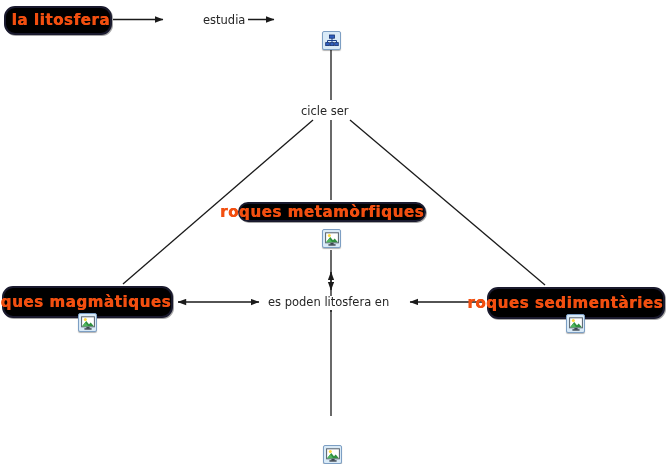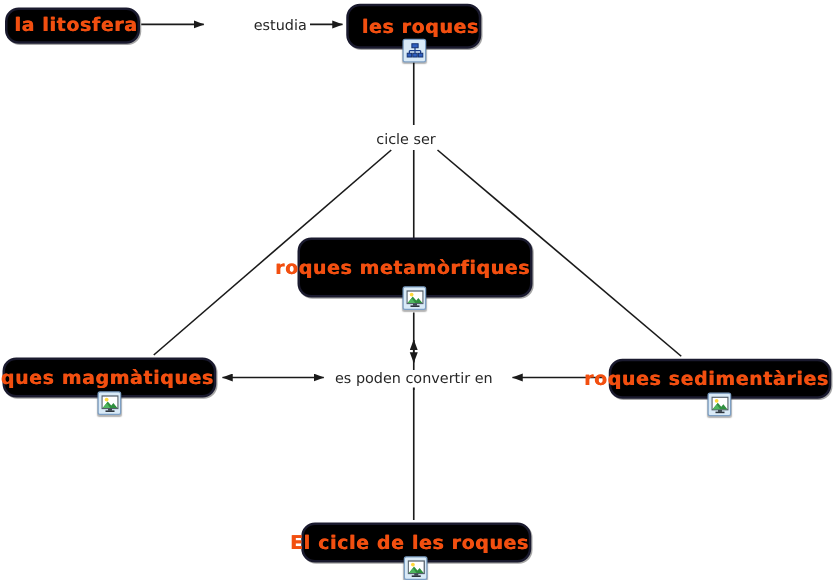--- a/index.html
+++ b/index.html
@@ -91,45 +91,39 @@
       <line x1="331" y1="312" x2="331" y2="272" marker-end="url(#arw)"></line>
 
       <line x1="331" y1="416" x2="331" y2="308"></line>
     </g>
   </svg>
 
   <div class="node" style="left:4px;top:6px;width:108px;height:29px;">
     <span class="node-label">la litosfera</span>
   </div>
 
-  <div class="node" style="left:277px;top:3px;width:108px;height:36px;">
-    <span class="node-label">les roques</span>
-  </div>
 
-  <div class="node" style="left:238px;top:190px;width:188px;height:48px;">
+  <div class="node" style="left:238px;top:202px;width:188px;height:20px;">
     <span class="node-label">roques metamòrfiques</span>
   </div>
 
   <div class="node" style="left:2px;top:286px;width:171px;height:32px;">
     <span class="node-label">roques magmàtiques</span>
   </div>
 
   <div class="node" style="left:487px;top:287px;width:178px;height:32px;">
     <span class="node-label">roques sedimentàries</span>
   </div>
 
-  <div class="node" style="left:241px;top:418px;width:184px;height:32px;">
-    <span class="node-label">El cicle de les roques</span>
-  </div>
 
   <div class="link-label" style="left:172px;top:14px;margin-left:28px;">estudia</div>
 
   <div class="link-label" style="left:298px;top:105px;">cicle ser</div>
 
-  <div class="link-label" style="left:265px;top:296px;">es poden convertir en</div>
+  <div class="link-label" style="left:265px;top:296px;">es poden litosfera en</div>
 
   <div class="badge" style="left:322px;top:31px;">
     <svg width="14" height="14" viewBox="0 0 14 14" xmlns="http://www.w3.org/2000/svg">
       <g stroke="#1b3f8b" stroke-width="1" fill="none">
         <line x1="7" y1="4" x2="7" y2="6.5"></line>
         <line x1="2.5" y1="6.5" x2="11.5" y2="6.5"></line>
         <line x1="2.5" y1="6.5" x2="2.5" y2="8.5"></line>
         <line x1="7" y1="6.5" x2="7" y2="8.5"></line>
         <line x1="11.5" y1="6.5" x2="11.5" y2="8.5"></line>
       </g>

